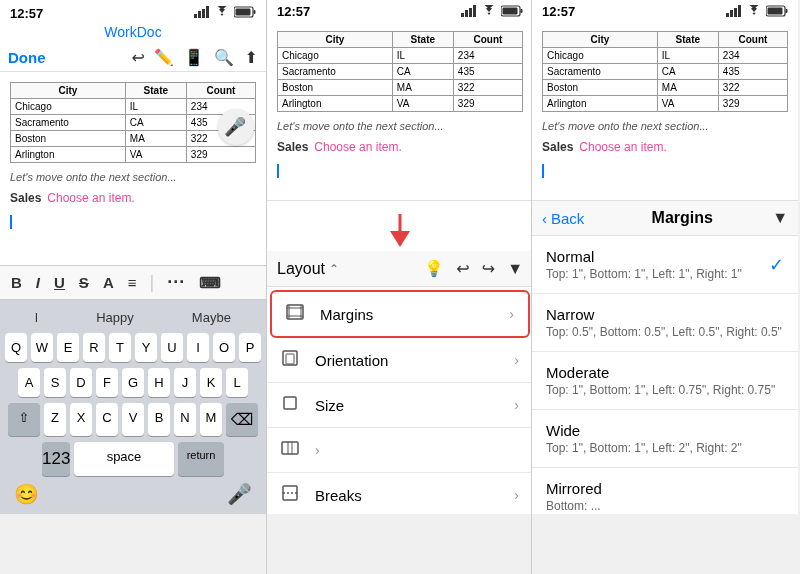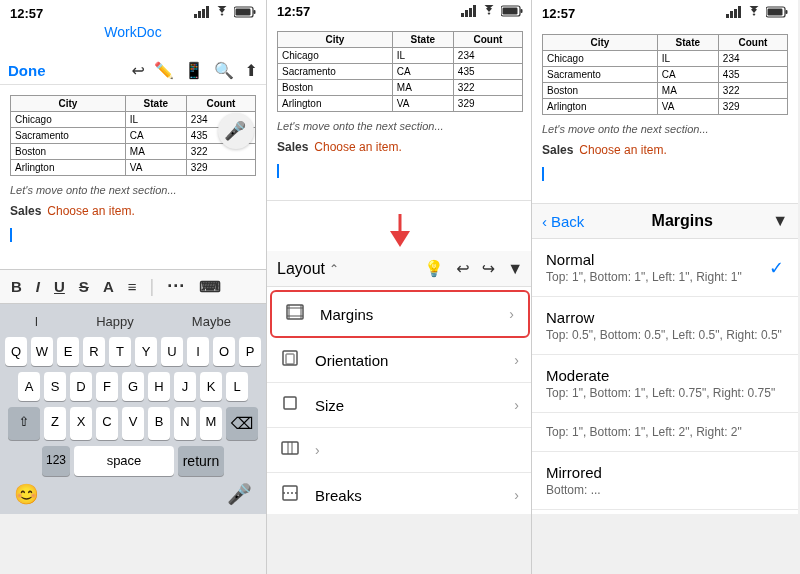--- a/index.html
+++ b/index.html
@@ -41,21 +41,21 @@
     .workdoc-header {
       display: flex;
       flex-direction: column;
       align-items: center;
       border-bottom: 1px solid #e0e0e0;
     }
     .workdoc-title {
       color: #007AFF;
       font-size: 14px;
       font-weight: 500;
-      margin-bottom: 17px;
+      margin-bottom: 4px;
     }
     .done-toolbar {
       display: flex;
       align-items: center;
       width: 100%;
       padding: 4px 8px;
       gap: 12px;
     }
     .done-btn {
       color: #007AFF;
@@ -112,21 +112,21 @@
       gap: 6px;
       margin-top: 8px;
     }
     .sales-label {
       font-size: 12px;
       font-weight: 600;
       color: #333;
     }
     .sales-choose {
       font-size: 12px;
-      color: #c2410c;
+      color: #ec4899;
     }
 
     .cursor-blink {
       display: inline-block;
       width: 2px;
       height: 14px;
       background: #007AFF;
       margin-top: 10px;
     }
 
@@ -203,24 +203,24 @@
       font-size: 13px;
       text-align: center;
       padding: 7px 0;
       flex: 1;
       max-width: 22px;
       box-shadow: 0 1px 0 rgba(0,0,0,0.3);
       cursor: pointer;
     }
     .key.wide { max-width: 32px; flex: 1.4; }
     .key.space { max-width: 100px; flex: 5; }
-    .key.action-key { background: #adb5bd; font-size: 14px; max-width: 44px; flex: 2; }
+    .key.action-key { background: #adb5bd; font-size: 11px; max-width: 44px; flex: 2; }
     .key.shift-key { background: #adb5bd; }
     .key.del-key { background: #adb5bd; font-size: 16px; }
-    .key.num-key { background: #adb5bd; font-size: 12px; max-width: 28px; flex: 1.3; }
+    .key.num-key { background: #adb5bd; font-size: 17px; max-width: 28px; flex: 1.3; }
     .bottom-bar {
       display: flex;
       justify-content: space-between;
       align-items: center;
       padding: 4px 12px;
       background: #d1d5db;
     }
     .bottom-icon { font-size: 20px; color: #555; }
     .layout-toolbar {
       display: flex;
@@ -742,20 +742,21 @@
           </div>
         </li>
         <li class="margin-option">
           <div class="margin-option-info">
             <div class="margin-option-name">Moderate</div>
             <div class="margin-option-desc">Top: 1", Bottom: 1", Left: 0.75", Right: 0.75"</div>
           </div>
         </li>
         <li class="margin-option">
           <div class="margin-option-info">
+            <div class="margin-option-name">Wide</div>
             <div class="margin-option-desc">Top: 1", Bottom: 1", Left: 2", Right: 2"</div>
           </div>
         </li>
         <li class="margin-option">
           <div class="margin-option-info">
             <div class="margin-option-name">Mirrored</div>
             <div class="margin-option-desc">Bottom: ...</div>
           </div>
         </li>
       </ul>

